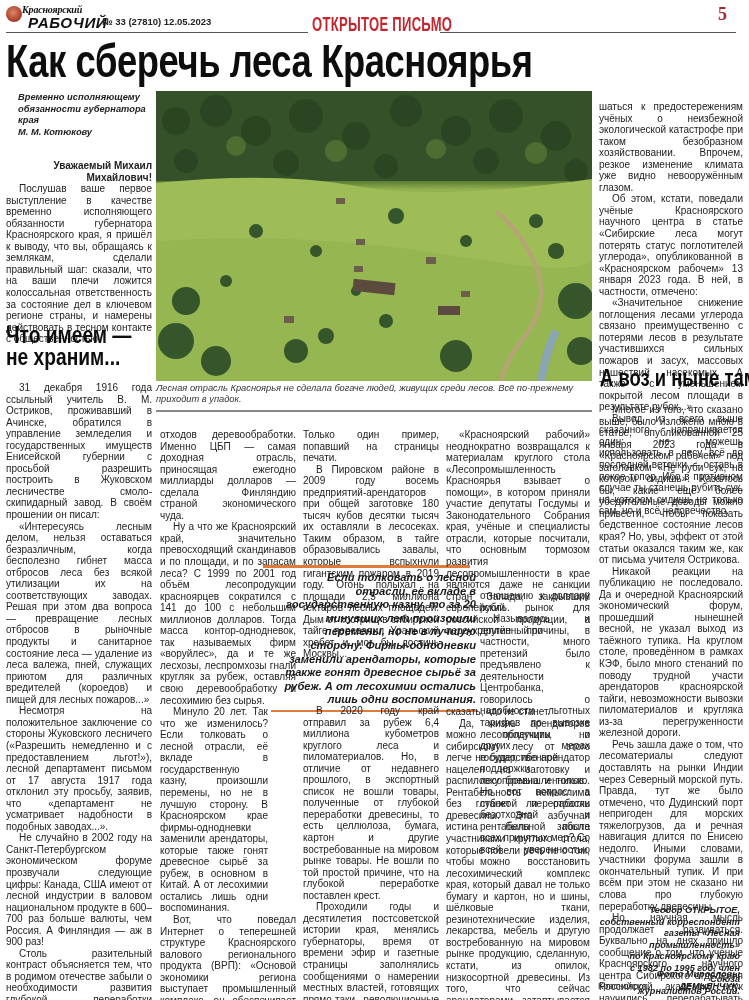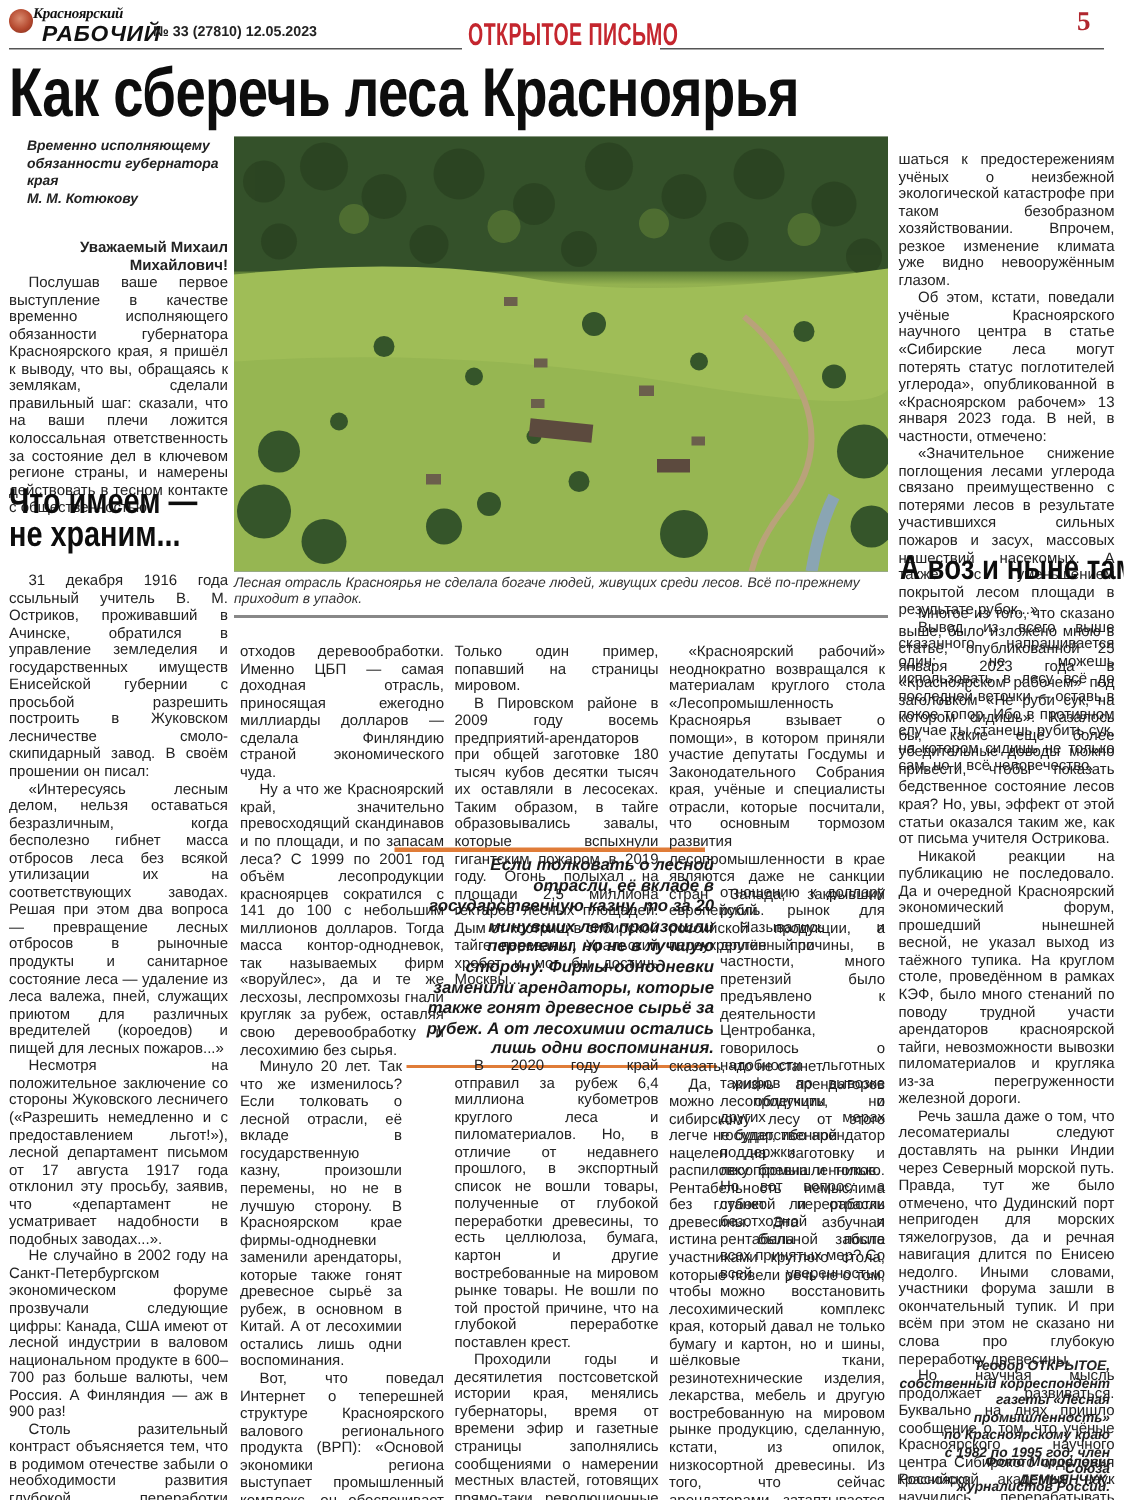--- a/index.html
+++ b/index.html
@@ -162,21 +162,21 @@
 
 <div class="col" style="left:160px; top:417px; width:136px;">
   <p class="noindent">отходов деревообработки. Именно ЦБП — самая доходная отрасль, приносящая ежегодно миллиарды долларов — сделала Финляндию страной экономического чуда.</p>
   <p style="width:136px;">Ну а что же Красноярский край, значительно превосходящий скандинавов и по площади, и по запасам леса? С 1999 по 2001 год объём лесопродукции красноярцев сократился с 141 до 100 с небольшим миллионов долларов. Тогда масса контор-однодневок, так называемых фирм «воруйлес», да и те же лесхозы, леспромхозы гнали кругляк за рубеж, оставляя свою деревообработку и лесохимию без сырья.</p>
   <p style="width:108px;">Минуло 20 лет. Так что же изменилось? Если толковать о лесной отрасли, её вкладе в государственную казну, произошли перемены, но не в лучшую сторону. В Красноярском крае фирмы-однодневки заменили арендаторы, которые также гонят древесное сырьё за рубеж, в основном в Китай. А от лесохимии остались лишь одни воспоминания.</p>
   <p>Вот, что поведал Интернет о теперешней структуре Красноярского валового регионального продукта (ВРП): «Основой экономики региона выступает промышленный комплекс, он обеспечивает половину краевого ВРП. В составе промышленного комплекса выделяются три базовые отрасли: традиционные для края цветная металлургия и энергетика и новая, активно развивающаяся, нефтегазовая отрасль. На сегодняшний день их доля в объёме промышленного производства края составляет около 80 процентов».</p>
 
 </div>
 
 <div class="col" style="left:303px; top:417px; width:136px;">
-  <p class="noindent">Только один пример, попавший на страницы мировом.</p>
+  <p class="noindent">Только один пример, попавший на страницы печати.</p>
   <p>В Пировском районе в 2009 году восемь предприятий-арендаторов при общей заготовке 180 тысяч кубов десятки тысяч их оставляли в лесосеках. Таким образом, в тайге образовывались завалы, которые вспыхнули гигантским пожаром в 2019 году. Огонь полыхал на площади 2,5 миллиона гектаров лесных площадей. Дым от кострищ в сибирской тайге перевалил Уральский хребет и мог бы достичь Москвы...</p>
 </div>
 
 <div class="pullquote">
   <div class="pq-rule-top"></div>
   <div class="pq-text">Если толковать о лесной отрасли, её вкладе в государственную казну, то за 20 минувших лет произошли перемены, но не в лучшую сторону. Фирмы-однодневки заменили арендаторы, которые также гонят древесное сырьё за рубеж. А от лесохимии остались лишь одни воспоминания.</div>
   <div class="pq-rule-bottom"></div>
 </div>
 
 <div class="col" style="left:303px; top:693px; width:136px;">

